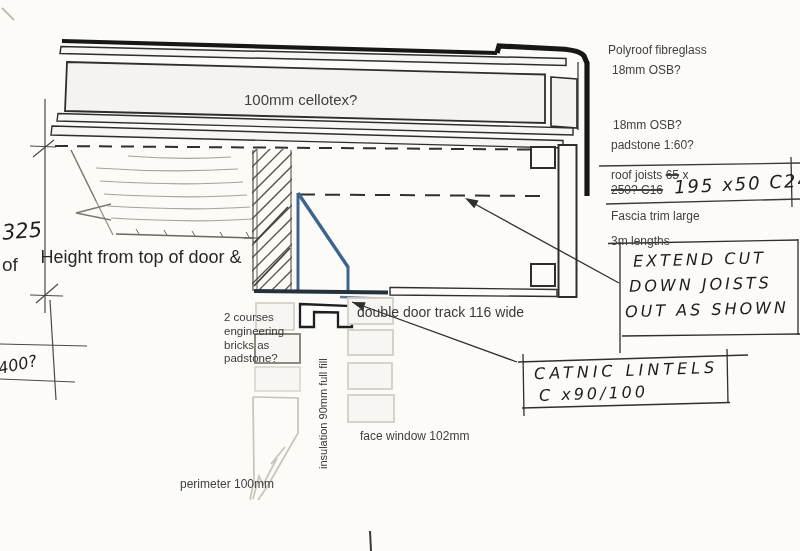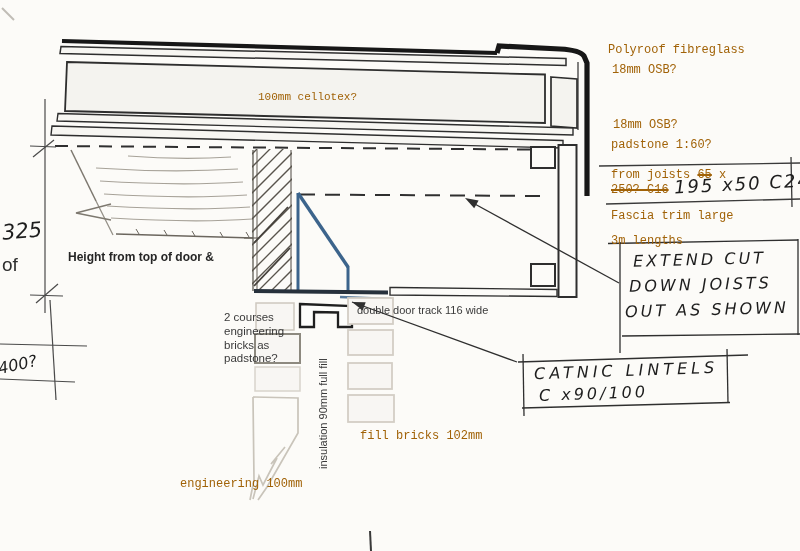--- a/index.html
+++ b/index.html
@@ -4,23 +4,23 @@
 <style>
   html,body{margin:0;padding:0;background:#e8e8e8;}
   .sheet{
     position:relative;width:800px;height:551px;overflow:hidden;
     background:#fcfbf8;
     font-family:"Liberation Sans", sans-serif;
     color:#2e2e2e;
   }
   .sheet svg{position:absolute;left:0;top:0;}
   .t{position:absolute;white-space:nowrap;}
-  .lbl{font-size:12px;color:#a16207;font-family:Liberation Mono, monospace;}
-  .small{font-size:11px;}
-  .bold3{font-weight:bold;font-size:12px;line-height:17px;text-align:center;color:#262626;}
+  .lbl{font-size:12px;color:#404040;}
+  .small{font-size:14px;}
+  .bold3{font-weight:normal;font-size:18px;line-height:17px;text-align:center;color:#262626;}
   .padl{font-size:11.5px;line-height:13.8px;text-align:left;color:#3a3a3a;margin-left:48px;}
   .strike{text-decoration:line-through;text-decoration-thickness:2px;}
   .hw{
     font-family:"DejaVu Sans", sans-serif;font-style:italic;color:#1d1d1d;
   }
   .vtext{
     position:absolute;transform-origin:0 0;transform:rotate(-90deg);
     font-size:11px;color:#3a3a3a;white-space:nowrap;
   }
 </style>
@@ -175,29 +175,29 @@
   <g stroke="#2f2f2f" stroke-width="1.3" fill="none">
     <path d="M518,362 L748,355"></path>
     <path d="M522,408 L730,402.5"></path>
     <path d="M523,354 L524,416"></path>
     <path d="M727,349 L728,403"></path>
     <path d="M517,362 L352,302"></path>
   </g>
   <polygon points="352,302 365.7,302.2 362.7,310.6" fill="#2f2f2f"></polygon>
 </svg>
 
-  <div class="t lbl" style="left:258px;top:91px;font-size:11px">100mm cellotex?</div>
+  <div class="t lbl" style="left:244px;top:91px;font-size:15px">100mm cellotex?</div>
 
   <div class="t lbl" style="left:608px;top:43px">Polyroof fibreglass</div>
   <div class="t lbl" style="left:612px;top:63px">18mm OSB?</div>
   <div class="t lbl" style="left:613px;top:118px">18mm OSB?</div>
   <div class="t lbl" style="left:611px;top:138px">padstone 1:60?</div>
 
   <div class="t lbl" style="left:611px;top:168px">
-    <span>from joists </span><span class="strike">65</span><span> x</span>
+    <span>roof joists </span><span class="strike">65</span><span> x</span>
   </div>
   <div class="t lbl strike" style="left:611px;top:183px">250? C16</div>
 
   <div class="t lbl" style="left:611px;top:209px">Fascia trim large</div>
   <div class="t lbl" style="left:611px;top:234px">3m lengths</div>
 
   <div class="t bold3" style="left:38px;top:249px;width:206px">
     <div>Height from top of door &amp;</div>
   </div>
 
@@ -205,22 +205,22 @@
     <div>2 courses</div>
     <div>engineering</div>
     <div>bricks as</div>
     <div>padstone?</div>
   </div>
 
   <div class="t small" style="left:357px;top:304px;color:#3a3a3a">double door track 116 wide</div>
 
   <div class="vtext" style="left:317px;top:469px">insulation 90mm full fill</div>
 
-  <div class="t lbl" style="left:360px;top:429px">fill bricks 102mm</div>
-  <div class="t lbl" style="left:180px;top:477px">engineering 100mm</div>
+  <div class="t lbl" style="left:360px;top:429px">face window 102mm</div>
+  <div class="t lbl" style="left:180px;top:477px">perimeter 100mm</div>
 
   <div class="t" style="left:2px;top:254px;font-size:19px">of</div>
 
   <div class="t hw" style="left:2px;top:219px;font-size:21px;transform:rotate(-5deg)">325</div>
   <div class="t hw" style="left:-2px;top:355px;font-size:16px;transform:rotate(-12deg)">400?</div>
 
   <div class="t hw" style="left:674px;top:173px;font-size:18px;letter-spacing:2px;transform:rotate(-3deg)">195 x50 C24</div>
 
   <div class="t hw" style="left:633px;top:250px;font-size:16px;letter-spacing:3px;transform:rotate(-1.5deg)">EXTEND CUT</div>
   <div class="t hw" style="left:629px;top:275px;font-size:16px;letter-spacing:3px;transform:rotate(-1.5deg)">DOWN JOISTS</div>

